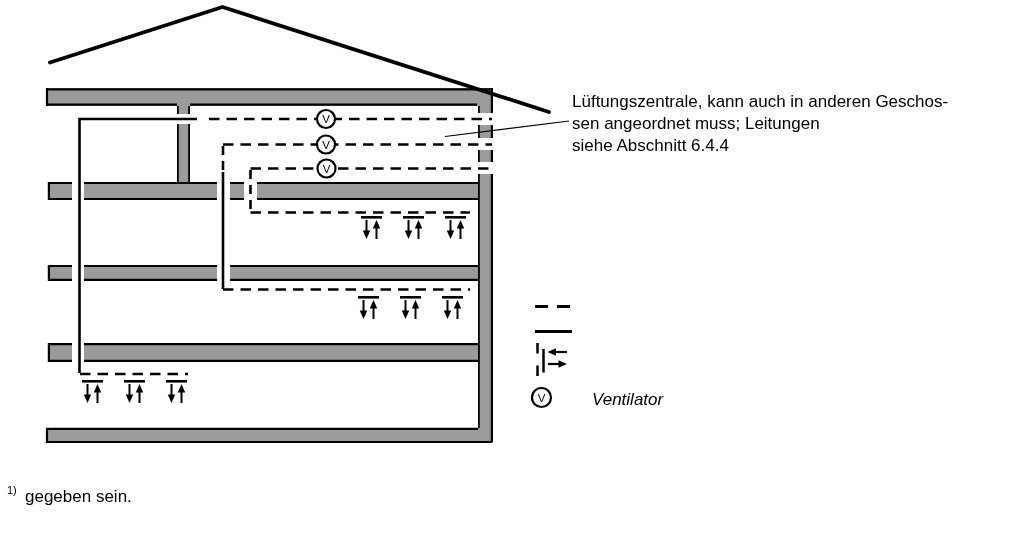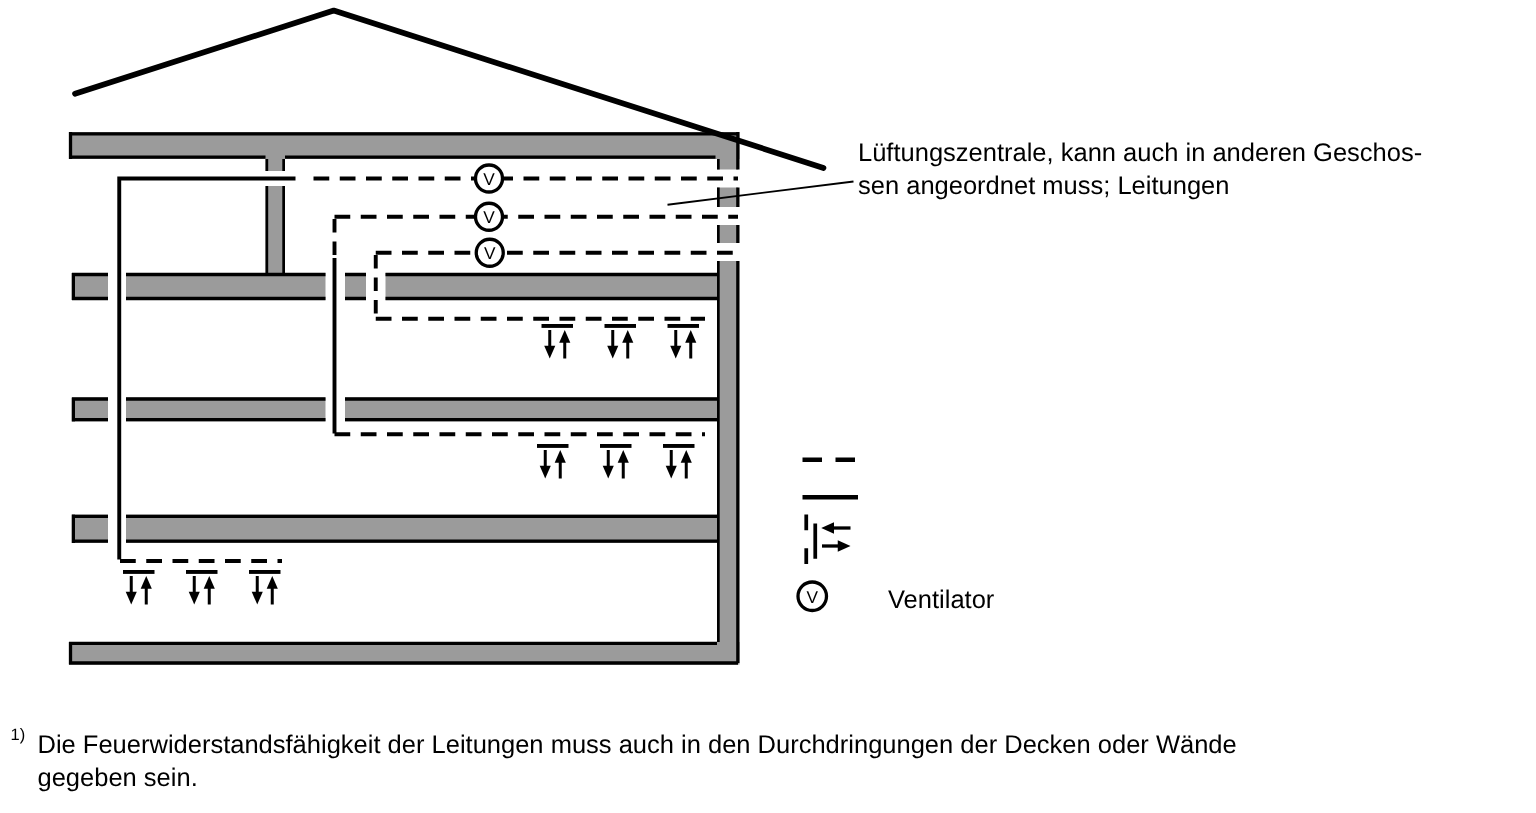--- a/index.html
+++ b/index.html
@@ -32,21 +32,21 @@
   .leg-solid{stroke:var(--ink);stroke-width:3;fill:none;}
   .leg-vdash{stroke:var(--ink);stroke-width:2.5;fill:none;stroke-dasharray:10.5 12;}
   .leg-vsolid{stroke:var(--ink);stroke-width:2.5;fill:none;}
   .leg-shaft{stroke:var(--ink);stroke-width:2.2;fill:none;}
   
   .txt{position:absolute;font-size:17px;line-height:22px;white-space:nowrap;}
   .annotation{left:572px;top:91px;}
   .leg-label-1{left:592px;top:299px;}
   .leg-label-2{left:592px;top:320px;}
   .leg-label-3{left:592px;top:349px;}
-  .leg-label-4{left:592px;top:389px;}
+  .leg-label-4{left:592px;top:389px;font-style:italic;}
   sup{font-size:11px;line-height:0;}
   .footnote-marker{position:absolute;left:7px;top:483px;font-size:11px;line-height:14px;}
   .footnote-text{position:absolute;left:25px;top:486px;font-size:17px;line-height:22px;white-space:nowrap;}
 </style>
 </head>
 <body>
 
 <div id="stage">
 
   <svg id="diagram" width="1024" height="470" viewBox="0 0 1024 470">
@@ -155,23 +155,23 @@
       <g>
         <circle class="fan-circle" cx="541.5" cy="397.5" r="9.5"></circle>
         <text class="fan-letter" x="541.5" y="401.9">V</text>
       </g>
     </g>
   </svg>
 
   <div class="txt annotation">
     <div>Lüftungszentrale, kann auch in anderen Geschos-</div>
     <div>sen angeordnet muss; Leitungen</div>
+    <div>siehe Abschnitt 6.4.4</div>
   </div>
 
   <div class="txt leg-label-4">Ventilator</div>
 
   <div class="footnote-marker">1)</div>
   <div class="footnote-text">
-    <div>Die Feuerwiderstandsfähigkeit der Leitungen muss auch in den Durchdringungen der Decken oder Wände</div>
     <div>gegeben sein.</div>
   </div>
 
 </div>
 
 </body></html>

